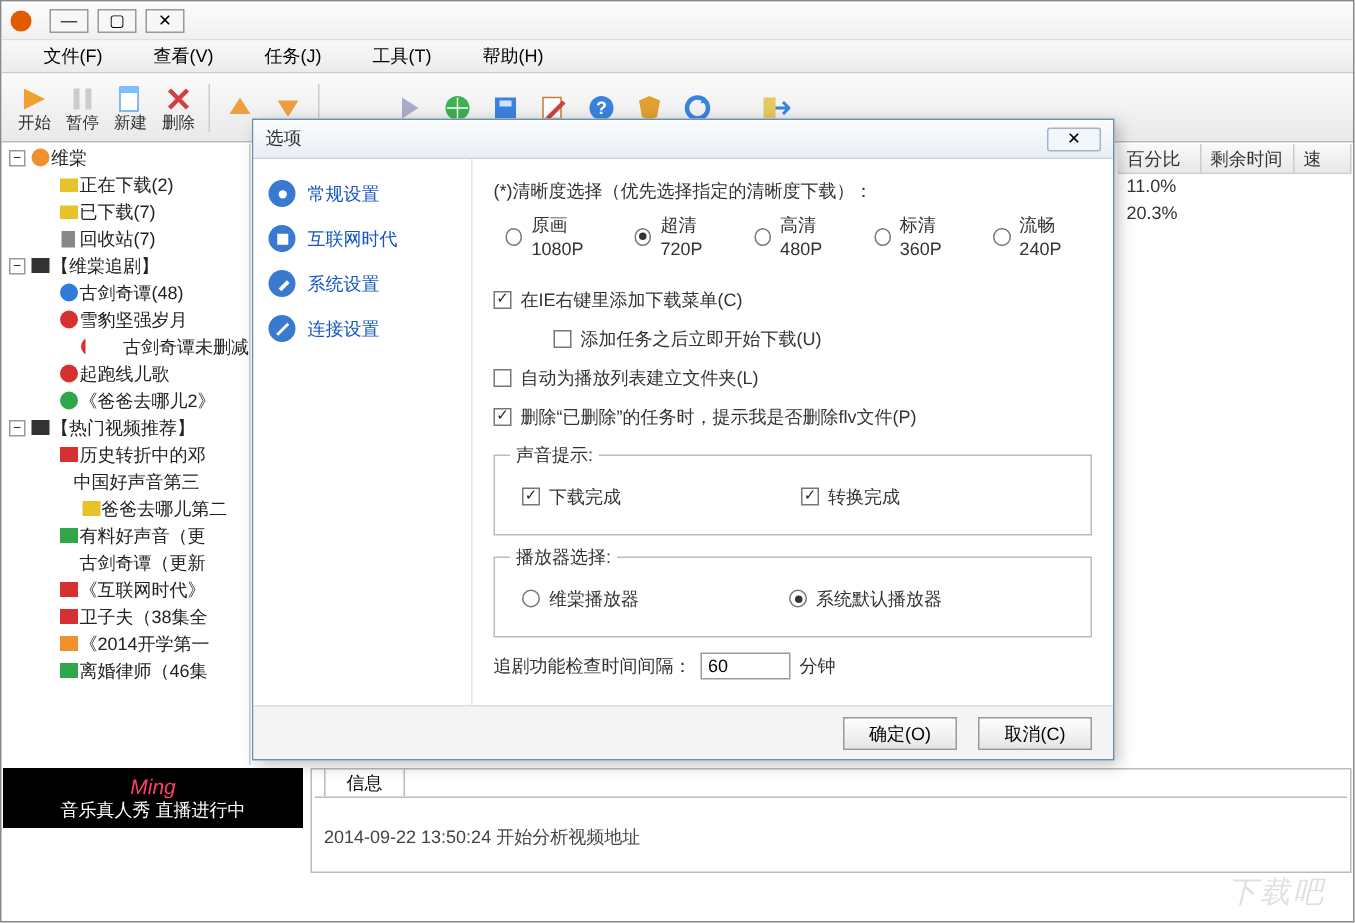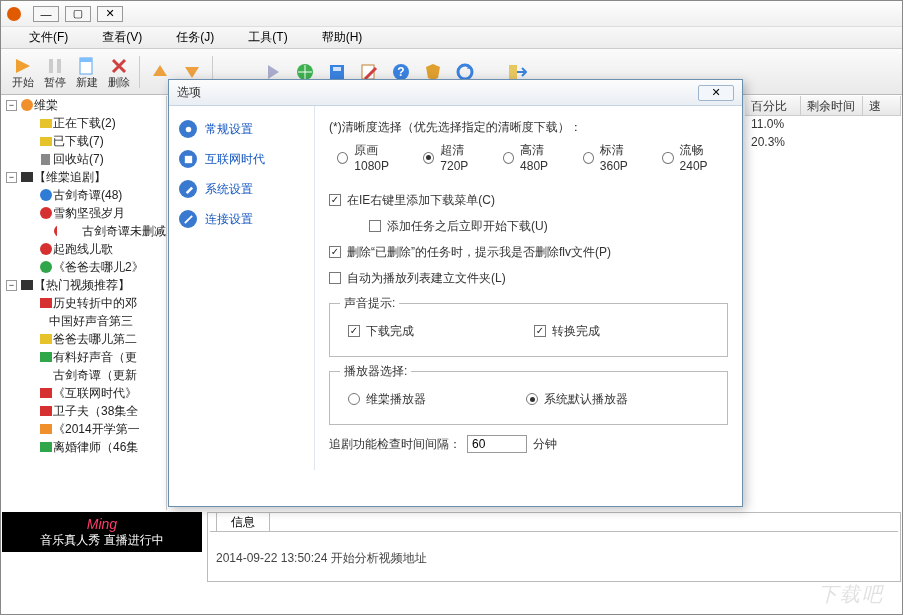--- a/index.html
+++ b/index.html
@@ -266,21 +266,21 @@
         </svg>
         <span>历史转折中的邓</span>
       </div>
       <div class="tnode" style="padding-left: 14px; flex-direction: column;">
         <span class="noexp"></span>
         <svg class="sq">
           <rect x="1" y="2" width="12" height="10" class="sq-orange"></rect>
         </svg>
         <span>中国好声音第三</span>
       </div>
-      <div class="tnode" style="padding-left: 22px;">
+      <div class="tnode" style="padding-left: 22px; justify-content: center;">
         <span class="noexp"></span>
         <svg class="sq">
           <rect x="1" y="2" width="12" height="10" class="sq-ye"></rect>
         </svg>
         <span>爸爸去哪儿第二</span>
       </div>
       <div class="tnode" style="padding-left: 22px;">
         <span class="noexp"></span>
         <svg class="sq">
           <rect x="1" y="2" width="12" height="10" class="sq-green"></rect>
@@ -417,26 +417,26 @@
       <div style="height:8px"></div>
       <label class="row">
           <span class="chk sel"></span>
           <span>在IE右键里添加下载菜单(C)</span>
         </label>
       <label class="row" style="padding-left:40px">
           <span class="chk"></span>
           <span>添加任务之后立即开始下载(U)</span>
         </label>
       <label class="row">
+          <span class="chk"></span>
+          <span>自动为播放列表建立文件夹(L)</span>
+        </label>
+      <label class="row">
           <span class="chk sel"></span>
           <span>删除“已删除”的任务时，提示我是否删除flv文件(P)</span>
-        </label>
-      <label class="row">
-          <span class="chk"></span>
-          <span>自动为播放列表建立文件夹(L)</span>
         </label>
 
       <fieldset>
         <legend>声音提示:</legend>
         <div class="row" style="gap:120px; padding-left:8px;">
           <label class="row">
               <span class="chk sel"></span>
               <span>下载完成</span>
             </label>
           <label class="row">
@@ -461,13 +461,17 @@
       </fieldset>
 
       <div class="row" style="margin-top:8px; ">
         <span>追剧功能检查时间间隔：</span>
         <input class="txt-in" value="60" style="">
         <span>分钟</span>
       </div>
     </div>
   </div>
 
+  <div class="dlg-foot">
+    <div class="dbtn">确定(O)</div>
+    <div class="dbtn">取消(C)</div>
+  </div>
 </div>
 
 </body></html>

